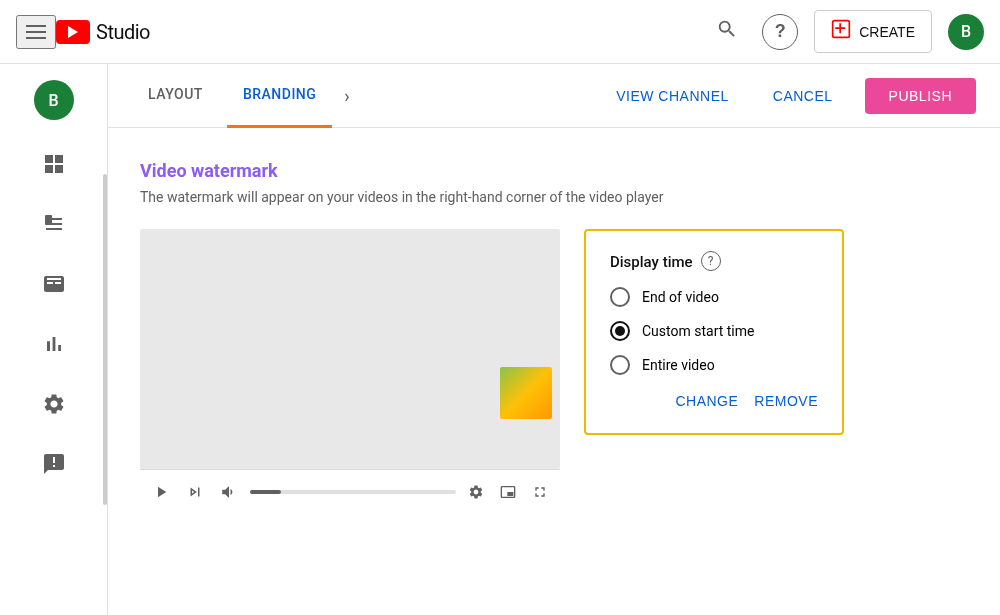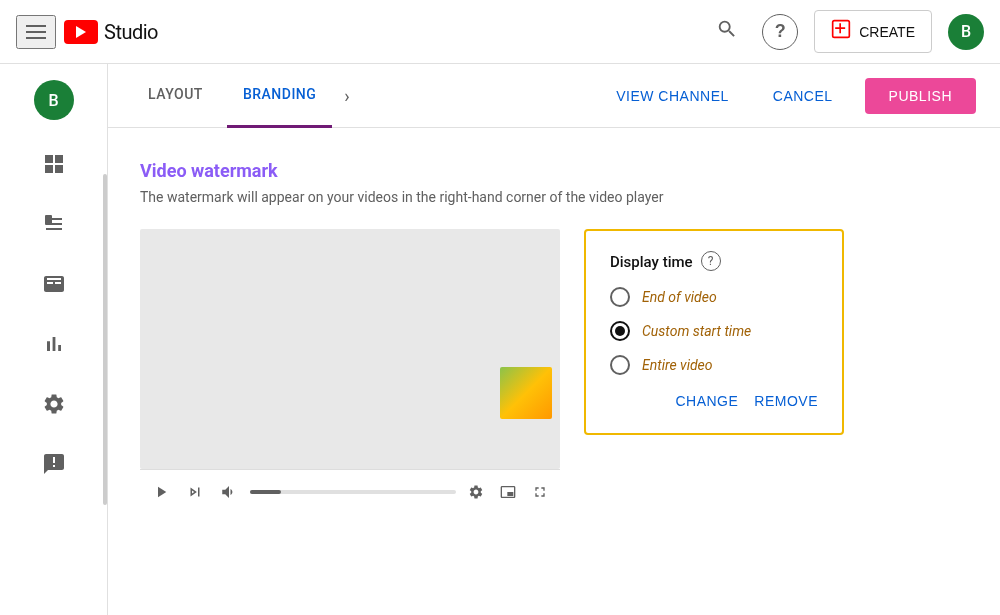--- a/index.html
+++ b/index.html
@@ -4,21 +4,21 @@
   <style>
     * { box-sizing: border-box; margin: 0; padding: 0; }
     body { font-family: 'Roboto', Arial, sans-serif; background: #fff; width: 1000px; height: 615px; overflow: hidden; }
 
     
     .header {
       display: flex; align-items: center; height: 64px;
       border-bottom: 1px solid #e0e0e0; padding: 0 16px;
       position: relative; z-index: 10;
     }
-    .header-left { display: flex; align-items: center; gap: 8px; }
+    .header-left { display: flex; align-items: center; gap: 0; }
     .hamburger { display: flex; flex-direction: column; gap: 4px; cursor: pointer; padding: 8px; }
     .hamburger span { width: 20px; height: 2px; background: #606060; display: block; }
     .yt-logo { display: flex; align-items: center; gap: 6px; }
     .yt-icon { background: #ff0000; border-radius: 4px; width: 34px; height: 24px; display: flex; align-items: center; justify-content: center; }
     .yt-icon::after { content: ''; border-left: 10px solid #fff; border-top: 6px solid transparent; border-bottom: 6px solid transparent; }
     .studio-text { font-size: 20px; font-weight: 400; color: #111; letter-spacing: -0.5px; }
     .header-right { display: flex; align-items: center; gap: 16px; margin-left: auto; }
     .search-icon-btn { background: none; border: none; cursor: pointer; color: #606060; font-size: 22px; padding: 8px; }
     .help-btn { background: none; border: none; cursor: pointer; color: #606060; font-size: 18px; width: 36px; height: 36px; border-radius: 50%; border: 1.5px solid #606060; display: flex; align-items: center; justify-content: center; font-weight: bold; }
     .create-btn { display: flex; align-items: center; gap: 8px; background: #fff; border: 1px solid #ccc; border-radius: 4px; padding: 8px 16px; cursor: pointer; font-size: 14px; font-weight: 500; color: #111; }
@@ -34,21 +34,21 @@
     .sidebar-item { display: flex; flex-direction: column; align-items: center; justify-content: center; width: 80px; height: 56px; border-radius: 8px; cursor: pointer; color: #606060; }
     .sidebar-item svg { width: 24px; height: 24px; fill: #606060; }
     .sidebar-scrollbar { position: absolute; right: 0; top: 20%; width: 4px; height: 60%; background: #ccc; border-radius: 2px; }
 
     
     .content { flex: 1; display: flex; flex-direction: column; overflow: hidden; }
 
     
     .tab-bar { display: flex; align-items: center; height: 64px; border-bottom: 1px solid #e0e0e0; padding: 0 24px; gap: 8px; }
     .tab { padding: 0 16px; height: 64px; display: flex; align-items: center; cursor: pointer; font-size: 14px; font-weight: 500; color: #606060; border-bottom: 3px solid transparent; text-transform: uppercase; letter-spacing: 0.5px; }
-    .tab.active { color: #065fd4; border-bottom: 3px solid #701a75; }
+    .tab.active { color: #065fd4; border-bottom: 3px solid #f97316; }
     .tab-chevron { color: #606060; font-size: 18px; margin: 0 4px; }
     .tab-actions { margin-left: auto; display: flex; align-items: center; gap: 20px; }
     .view-channel-btn { background: none; border: none; cursor: pointer; color: #065fd4; font-size: 14px; font-weight: 500; padding: 8px 12px; text-transform: uppercase; letter-spacing: 0.5px; }
     .cancel-btn { background: none; border: none; cursor: pointer; color: #065fd4; font-size: 14px; font-weight: 500; padding: 8px 12px; text-transform: uppercase; letter-spacing: 0.5px; }
     .publish-btn { background: #ec4899; color: #fff; border: none; border-radius: 4px; padding: 10px 24px; font-size: 14px; font-weight: 500; cursor: pointer; text-transform: uppercase; letter-spacing: 0.5px; }
 
     
     .page-content { padding: 32px 32px; overflow-y: auto; }
     .section-title { font-size: 18px; font-weight: 700; color: #8b5cf6; margin-bottom: 8px; }
     .section-desc { font-size: 14px; color: #606060; margin-bottom: 24px; }
@@ -68,21 +68,21 @@
 
     
     .display-time-box { border: 2px solid #f0b800; border-radius: 4px; padding: 20px 24px; min-width: 260px; }
     .display-time-header { display: flex; align-items: flex-end; gap: 8px; margin-bottom: 16px; }
     .display-time-title { font-size: 15px; font-weight: 500; color: #111; }
     .help-circle { width: 20px; height: 20px; border-radius: 50%; border: 1.5px solid #606060; display: flex; align-items: center; justify-content: center; font-size: 12px; color: #606060; cursor: pointer; }
     .radio-option { display: flex; align-items: center; gap: 12px; margin-bottom: 14px; cursor: pointer; }
     .radio-outer { width: 20px; height: 20px; border-radius: 50%; border: 2px solid #606060; display: flex; align-items: center; justify-content: center; flex-shrink: 0; }
     .radio-outer.selected { border-color: #111; }
     .radio-inner { width: 10px; height: 10px; border-radius: 50%; background: #111; }
-    .radio-label { font-size: 14px; color: #a16207; font-style: italic; }
+    .radio-label { font-size: 14px; color: #000000; }
     .time-input-wrap { margin-left: 32px; margin-bottom: 14px; }
     .time-input { border: 2px solid #065fd4; border-radius: 4px; padding: 8px 16px; font-size: 15px; font-weight: 500; color: #fff; background: #065fd4; text-align: center; width: 120px; outline: none; }
     .display-time-actions { display: flex; gap: 16px; justify-content: flex-end; margin-top: 8px; border-top: none; padding-top: 0; }
     .change-btn { background: none; border: none; cursor: pointer; color: #065fd4; font-size: 14px; font-weight: 500; text-transform: uppercase; letter-spacing: 0.5px; padding: 4px 0; }
     .remove-btn { background: none; border: none; cursor: pointer; color: #065fd4; font-size: 14px; font-weight: 500; text-transform: uppercase; letter-spacing: 0.5px; padding: 4px 0; }
   </style>
 </head>
 <body>
 
 <div class="header">

